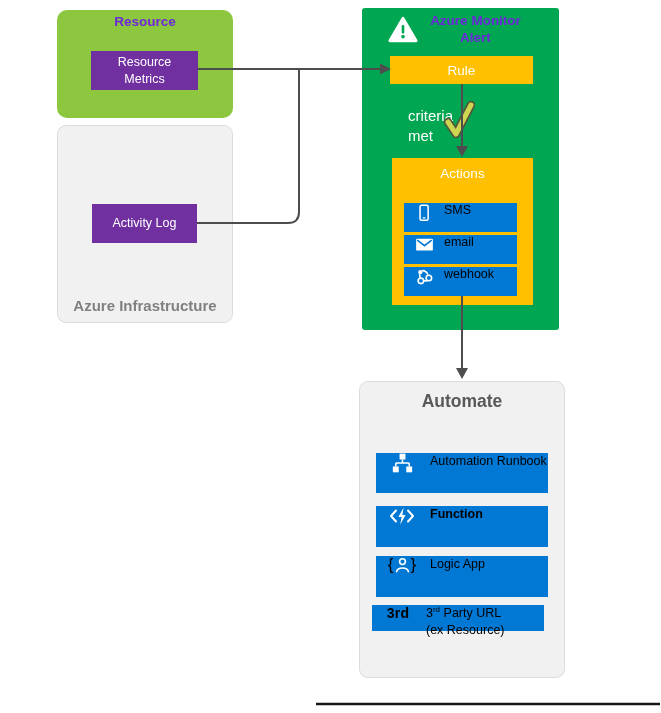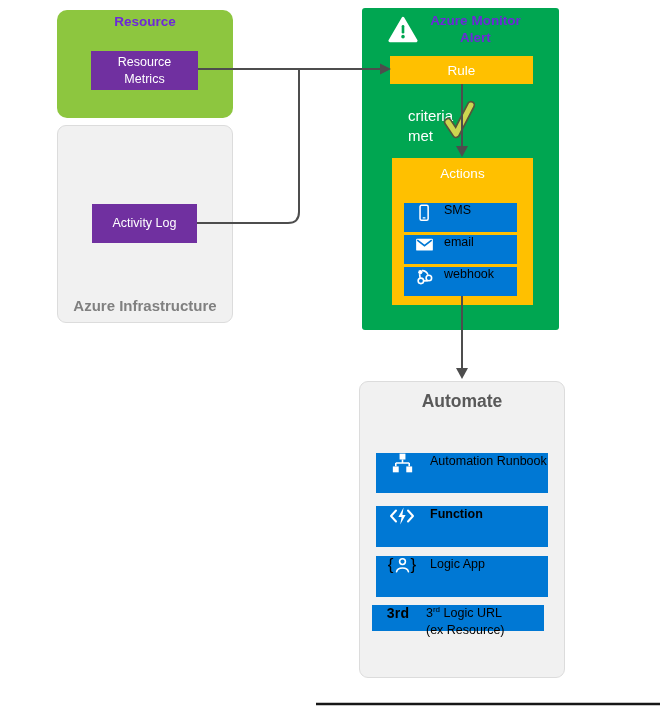--- a/index.html
+++ b/index.html
@@ -146,21 +146,21 @@
         <path d="M1.6 14.6 C2.8 9.8 12.2 9.8 13.4 14.6" fill="none" stroke="#ffffff" stroke-width="1.6" stroke-linecap="round"></path>
       </svg>
       <span class="brace">}</span>
     </span>
     <span class="item-label">Logic App</span>
   </div>
 
   <div class="abs blue-item auto-item" style="left:372px;top:605px;width:172px;height:26px;">
     <span class="icon-cell badge-3rd">3rd</span>
     <span class="item-label">
-      <span>3</span><sup>rd</sup><span> Logic URL</span><br>
+      <span>3</span><sup>rd</sup><span> Party URL</span><br>
       <span>(ex Resource)</span>
     </span>
   </div>
 
   <svg class="abs" style="left:0;top:0;pointer-events:none;" width="661" height="713" viewBox="0 0 661 713">
 
     <path d="M198 69 H381" fill="none" stroke="#4d4d4d" stroke-width="2"></path>
     <polygon points="380,63.5 391,69 380,74.5" fill="#4d4d4d"></polygon>
 
     <path d="M197 223 H288 Q299 223 299 212 V70" fill="none" stroke="#4d4d4d" stroke-width="2"></path>

